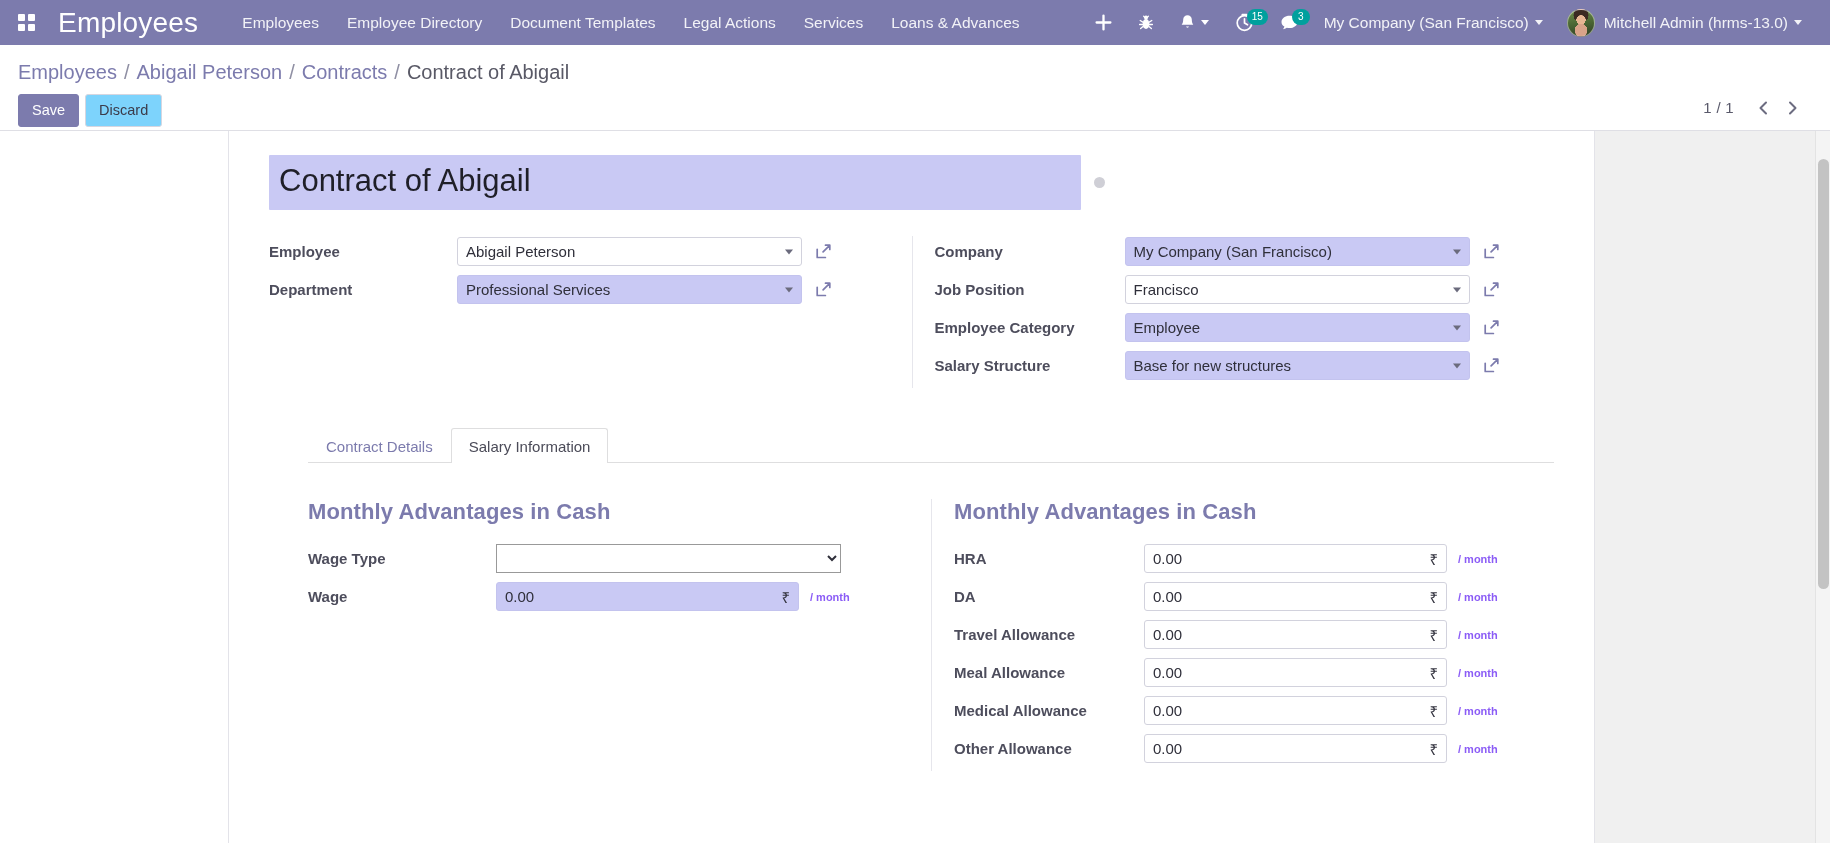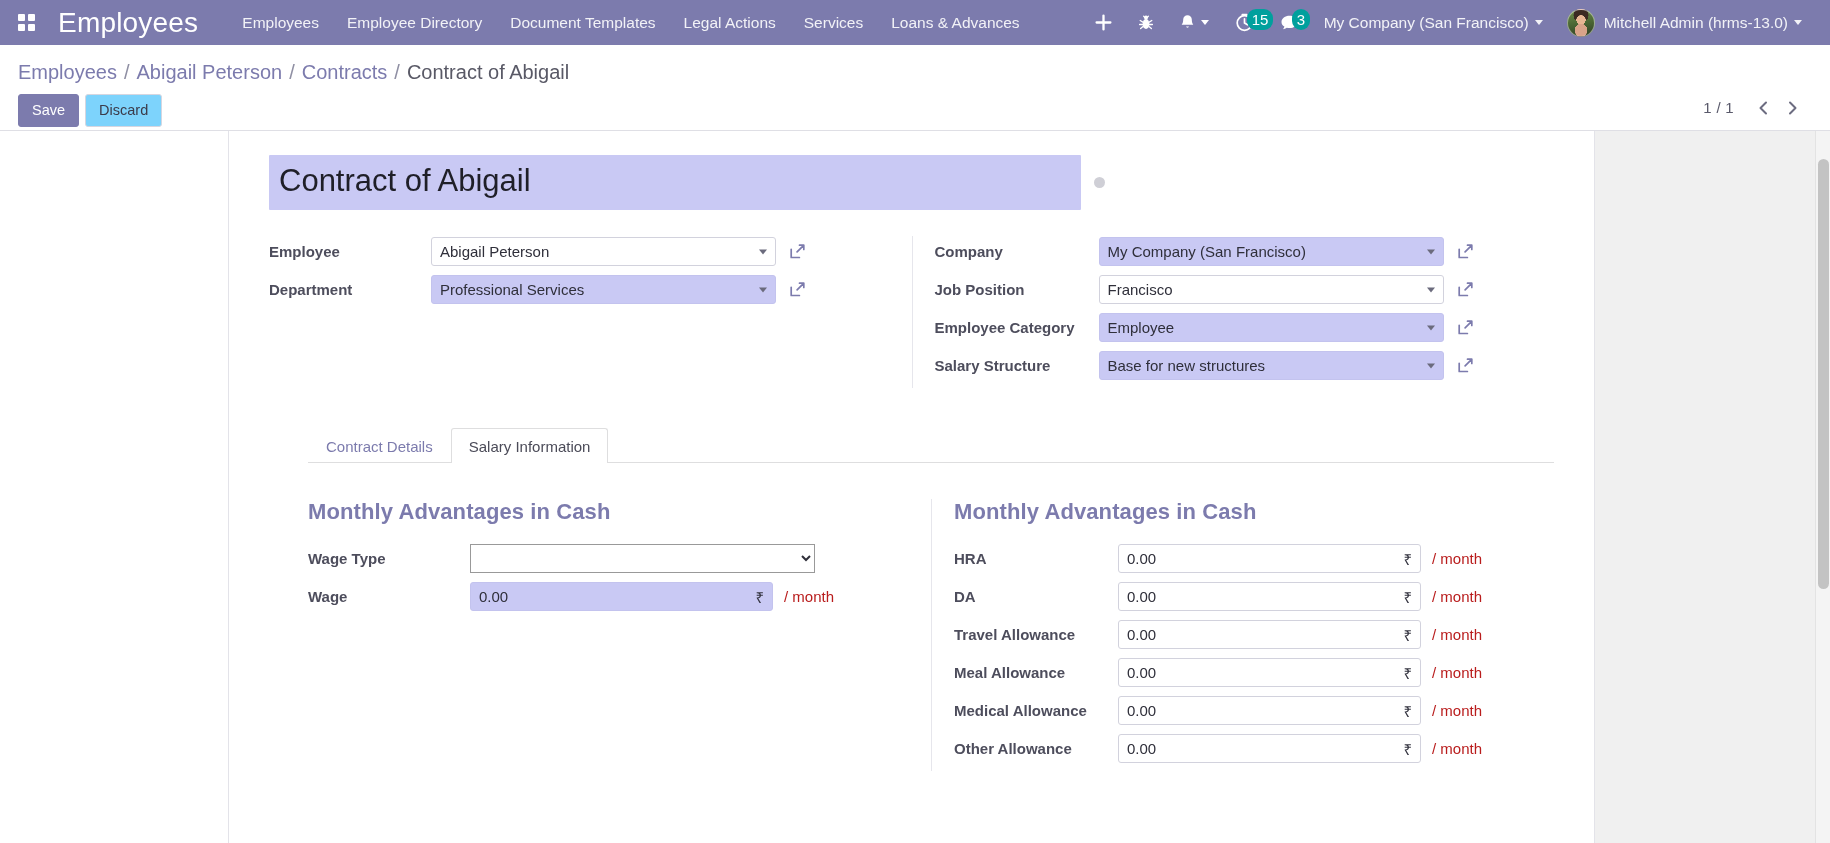--- a/index.html
+++ b/index.html
@@ -66,21 +66,21 @@
     border-right: 4.5px solid transparent;
     border-top: 5px solid currentColor;
     margin-left: 6px;
     vertical-align: middle;
   }
   .badge {
     position: absolute;
     top: 9px; left: 25px;
     background: #00a09d;
     color: #fff;
-    font-size: 15px;
+    font-size: 10px;
     line-height: 1;
     padding: 3px 5px 3px 5px;
     border-radius: 9px;
     min-width: 18px;
     text-align: center;
     font-weight: 400;
   }
   .nav-company, .nav-user {
     display: flex; align-items: center;
     height: 45px; padding: 0 12px;
@@ -196,20 +196,21 @@
   
   .form-grid { display: flex; gap: 0; }
   .form-col { width: 50%; }
   .form-col.left { padding-right: 20px; }
   .form-col.right { padding-left: 22px; }
   .f-row {
     display: flex;
     align-items: center;
     margin-bottom: 7px;
     min-height: 31px;
+    gap: 26px;
   }
   .f-label {
     width: 162px;
     flex: none;
     font-size: 15px;
     font-weight: bold;
     color: #4d4d5c;
     padding-right: 10px;
     white-space: nowrap;
   }
@@ -276,21 +277,21 @@
     color: #2f2f3a;
   }
   .money-wrap.hl { background: #c9c9f4; border-color: #c3c3ee; }
   .money-sym {
     position: absolute;
     right: 8px; top: 50%;
     transform: translateY(-50%);
     font-size: 15px;
     color: #33333f;
   }
-  .unit { margin-left: 11px; font-size: 15px; color: #b91c1c; white-space: nowrap; }
+  .unit { margin-left: 11px; font-size: 11px; color: #8b5cf6; white-space: nowrap; font-weight: bold; }
 
   
   .notebook { margin-top: 40px; margin-left: 39px; }
   .tabs {
     display: flex;
     border-bottom: 1px solid #dededf;
     padding-left: 0;
   }
   .tab {
     padding: 9px 17px 8px;

